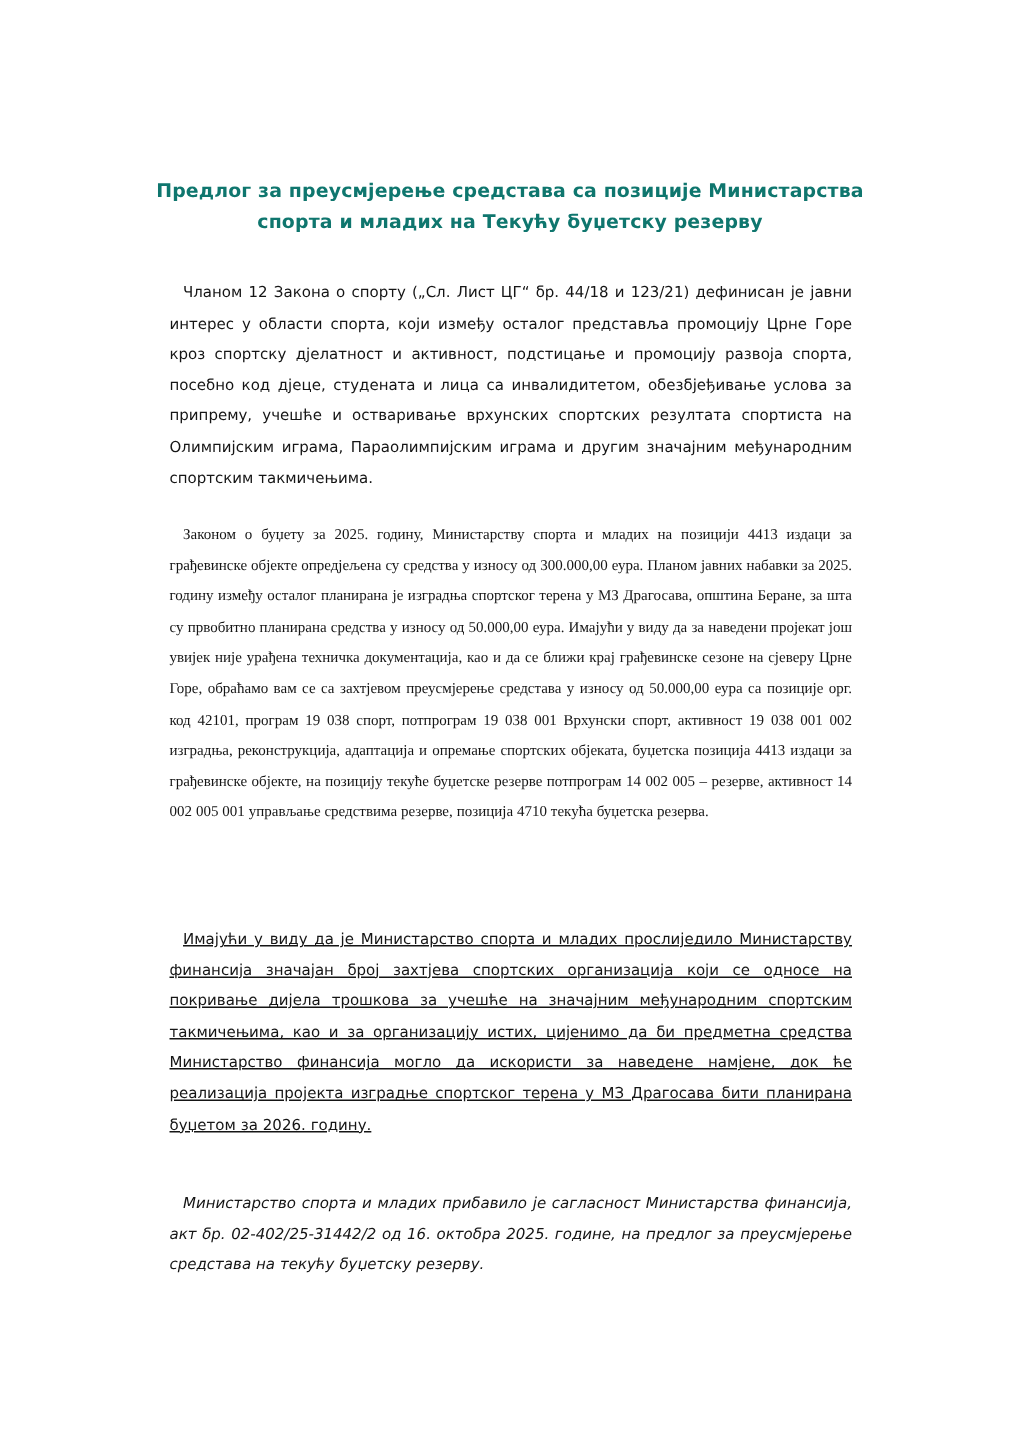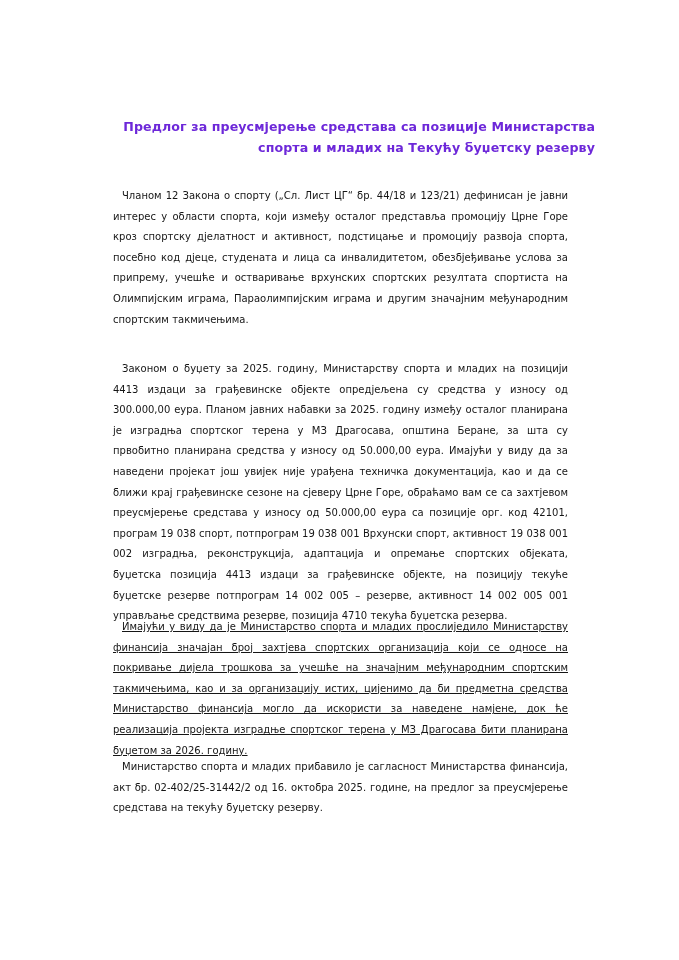--- a/index.html
+++ b/index.html
@@ -30,44 +30,44 @@
     left: 113px;
     top: 0;
     width: 455px;
   }
 
   .doc-title {
     position: absolute;
     left: 85px;
     top: 108px;
     width: 510px;
-    text-align: right;
+    text-align: center;
     font-size: 12.6px;
     font-weight: bold;
     line-height: 21px;
     letter-spacing: 0.1px;
-    color: #6d28d9;
+    color: #0f766e;
   }
 
   .para {
     text-align: justify;
     text-justify: inter-word;
     font-size: 10px;
     line-height: 20.6px;
     color: #151515;
     text-indent: 9px;
     margin: 0;
     hyphens: none;
     word-spacing: 0.1px;
   }
 
   .para.p1 { position: absolute; left: 0; top: 186px; width: 455px; }
-  .para.p2 { position: absolute; left: 0; top: 359px; width: 455px; }
+  .para.p2 { position: absolute; left: 0; top: 347px; width: 455px; font-family: Liberation Serif, serif; }
   .para.p3 { position: absolute; left: 0; top: 617px; width: 455px; text-decoration: underline; }
-  .para.p4 { position: absolute; left: 0; top: 757px; width: 455px; }
+  .para.p4 { position: absolute; left: 0; top: 793px; width: 455px; font-style: italic; }
 </style>
 </head>
 <body>
 
 <div class="page">
 
   <h1 class="doc-title">Предлог за преусмјерење средстава са позиције Министарства спорта и младих на Текућу буџетску резерву</h1>
 
   <div class="doc-body">
 

